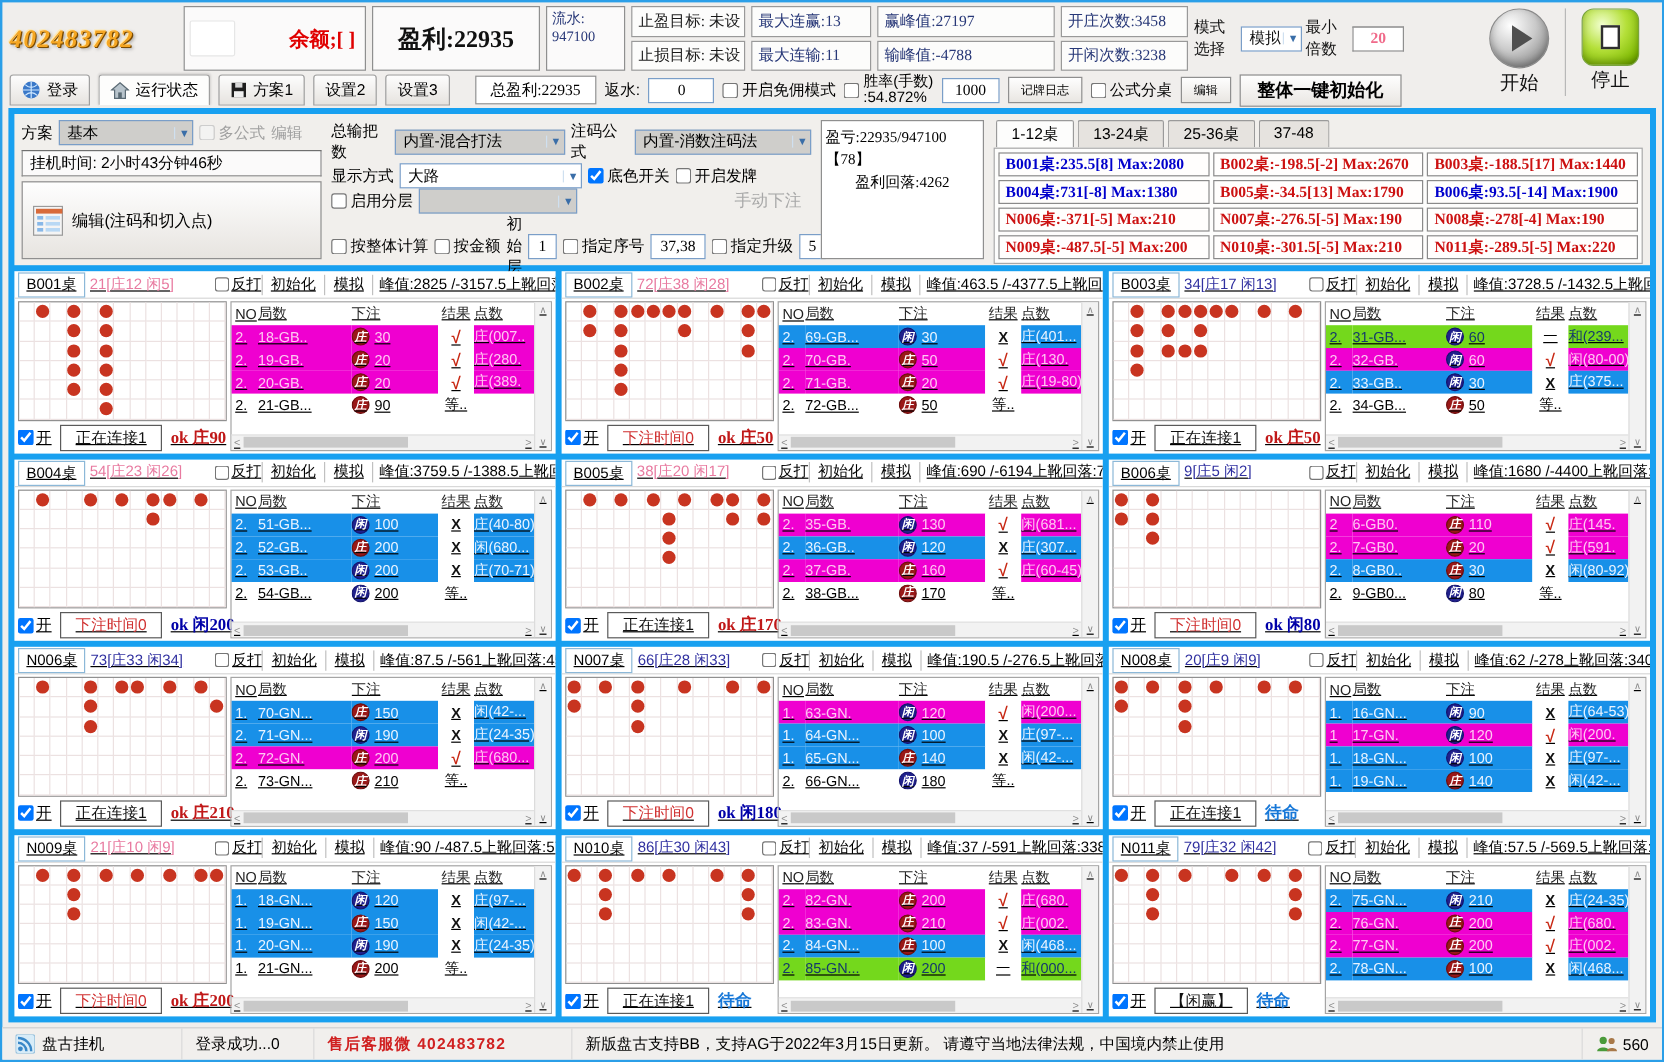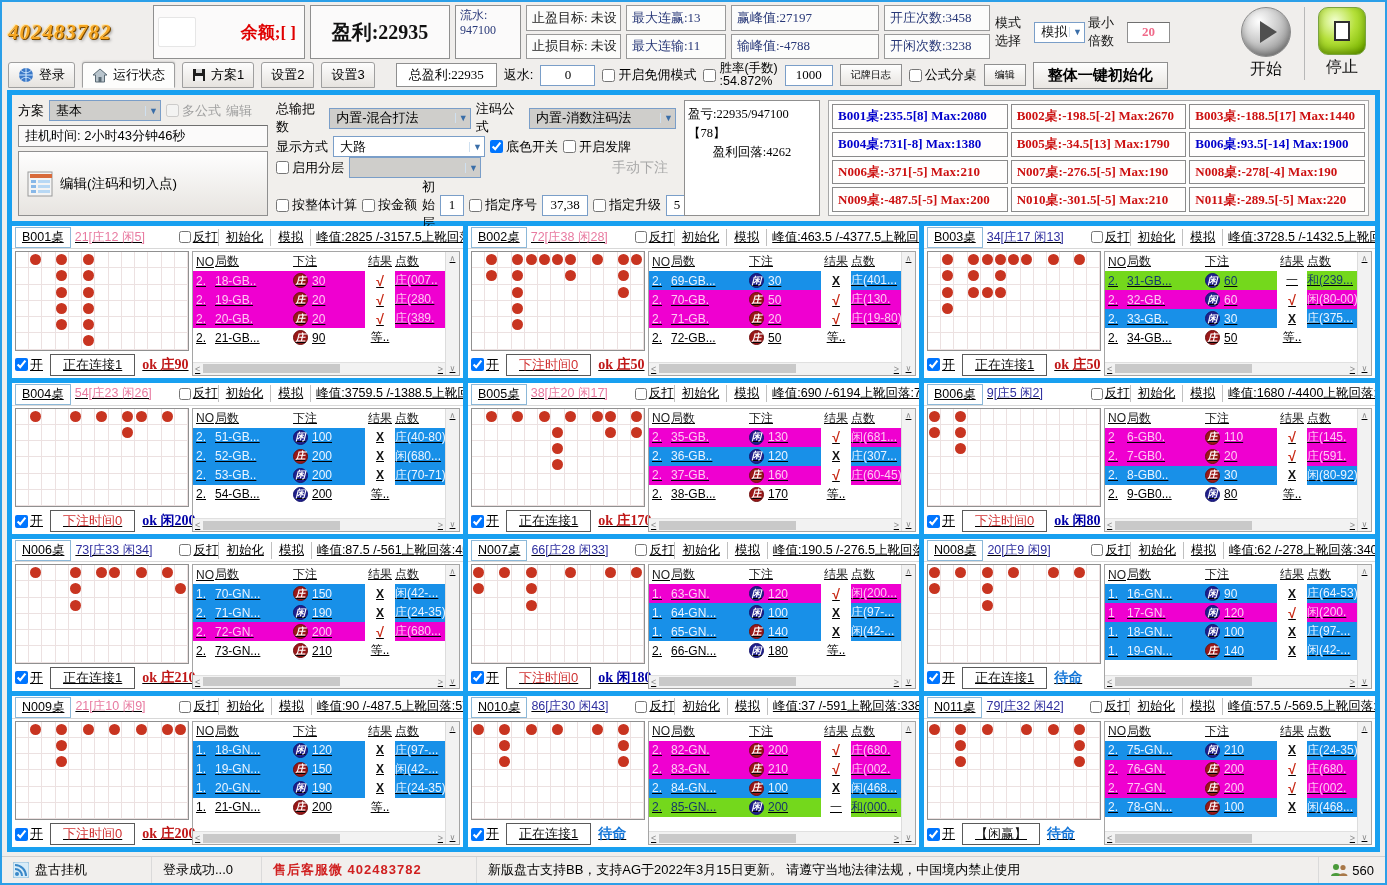--- a/index.html
+++ b/index.html
@@ -350,20 +350,26 @@
           <input class="tin" style="width: 22px;" value="5">
         </div>
       </div>
 
       <div class="profitbox">
         <div>盈亏:22935/947100【78】</div>
         <div style="text-align:center">盈利回落:4262</div>
       </div>
 
       <div class="set-right">
+        <div class="sumtabs">
+          <span class="sumtab active">1-12桌</span>
+          <span class="sumtab">13-24桌</span>
+          <span class="sumtab">25-36桌</span>
+          <span class="sumtab">37-48</span>
+        </div>
         <div class="sumgrid">
             <div class="sum-cell pos">
               <span>B001桌:235.5[8] Max:2080</span>
             </div>
             <div class="sum-cell neg">
               <span>B002桌:-198.5[-2] Max:2670</span>
             </div>
             <div class="sum-cell neg">
               <span>B003桌:-188.5[17] Max:1440</span>
             </div>

